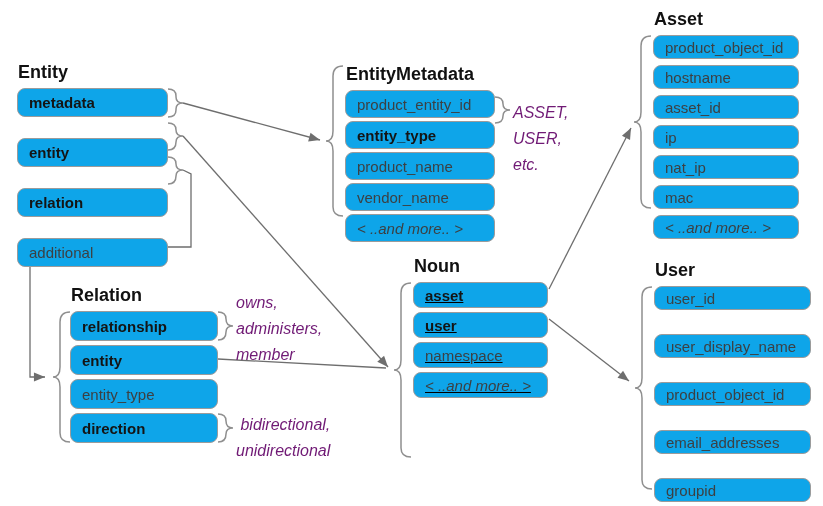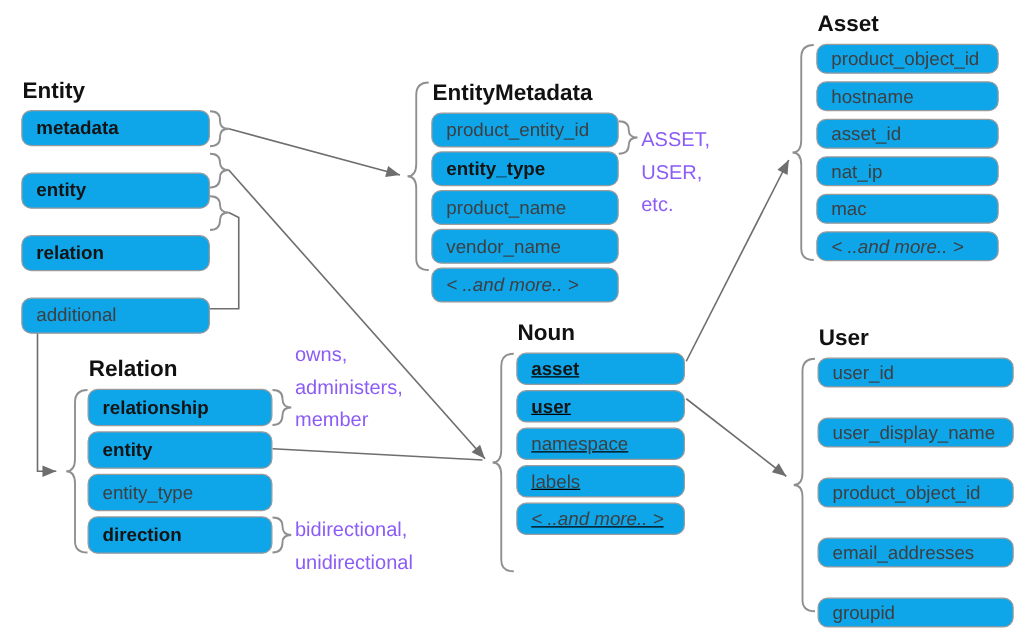--- a/index.html
+++ b/index.html
@@ -27,26 +27,27 @@
   #box-entitymetadata .fields{gap:3px;text-align:right;} #box-entitymetadata .field{width:150px;height:28px;}
   #box-asset{left:653px;top:35px;}
   #box-asset .fields{gap:6px;} #box-asset .field{width:146px;height:24px;}
   #box-user{left:654px;top:286px;}
   #box-user .fields{gap:24px;} #box-user .field{width:157px;height:24px;}
   #box-noun{left:413px;top:282px;text-decoration:underline;}
   #box-noun .fields{gap:4px;} #box-noun .field{width:135px;height:26px;}
   #box-relation{left:70px;top:311px;}
   #box-relation .fields{gap:4px;justify-content:center;} #box-relation .field{width:148px;height:30px;}
   .annotation{
-    position:absolute;font-size:16px;line-height:26px;color:#8b5cf6;
+    position:absolute;font-size:16px;line-height:26px;color:#701a75;
     white-space:pre-line;
+    font-style:italic;
   }
   #ann-entity-type{left:513px;top:100px;}
-  #ann-relationship{left:236px;top:272px;}
-  #ann-direction{left:236px;top:412px;}
+  #ann-relationship{left:236px;top:290px;}
+  #ann-direction{left:236px;top:412px;text-align:right;}
   #connector-layer{position:absolute;left:0;top:0;pointer-events:none;}
   .connector{stroke:#6e6e6e;stroke-width:1.3;fill:none;}
   .brace{stroke:#8f8f8f;stroke-width:1.5;fill:none;}
 </style>
 </head>
 <body>
 
 <svg id="connector-layer" width="823" height="506" viewBox="0 0 823 506">
   <defs>
     <marker id="arr" viewBox="0 0 10 8" refX="9" refY="4" markerWidth="10" markerHeight="8" orient="auto">
@@ -95,20 +96,21 @@
     <div class="field more">&lt; ..and more.. &gt;</div>
   </div>
 </div>
 
 <div class="box" id="box-asset">
   <div class="box-title">Asset</div>
   <div class="fields">
     <div class="field">product_object_id</div>
     <div class="field">hostname</div>
     <div class="field">asset_id</div>
+    <div class="field">ip</div>
     <div class="field">nat_ip</div>
     <div class="field">mac</div>
     <div class="field more">&lt; ..and more.. &gt;</div>
   </div>
 </div>
 
 <div class="box" id="box-user">
   <div class="box-title">User</div>
   <div class="fields">
     <div class="field">user_id</div>
@@ -119,21 +121,20 @@
     <div class="field more">&lt; ..and more.. &gt;</div>
   </div>
 </div>
 
 <div class="box" id="box-noun">
   <div class="box-title">Noun</div>
   <div class="fields">
     <div class="field bold">asset</div>
     <div class="field bold">user</div>
     <div class="field">namespace</div>
-    <div class="field">labels</div>
     <div class="field more">&lt; ..and more.. &gt;</div>
   </div>
 </div>
 
 <div class="box" id="box-relation">
   <div class="box-title">Relation</div>
   <div class="fields">
     <div class="field bold">relationship</div>
     <div class="field bold">entity</div>
     <div class="field">entity_type</div>

